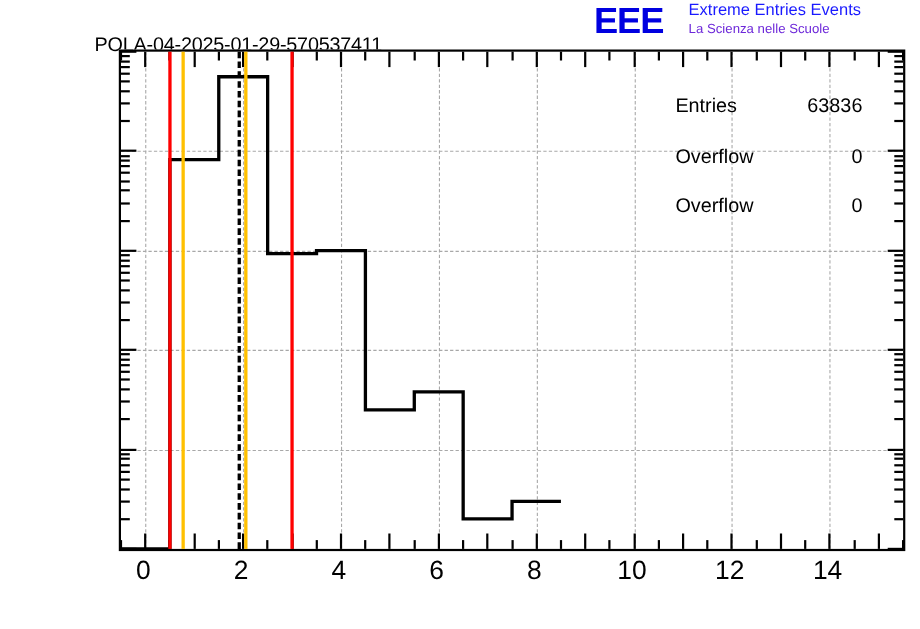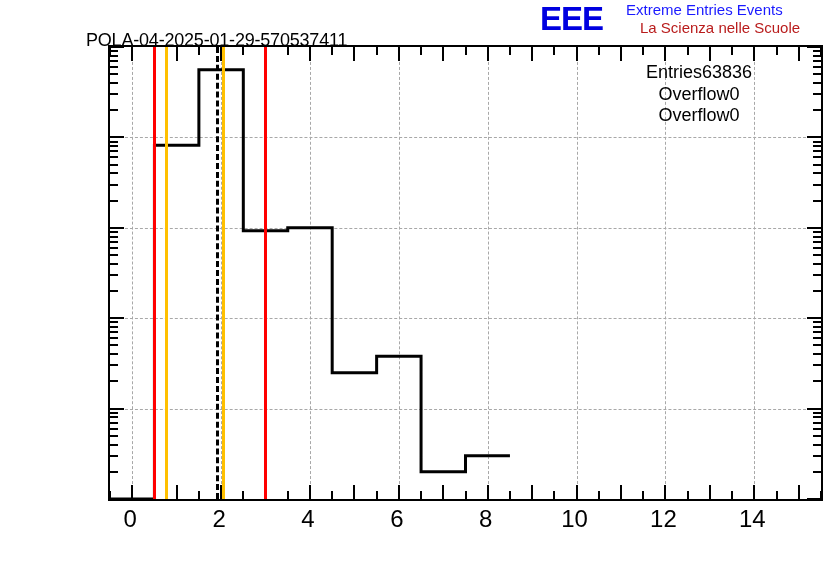--- a/index.html
+++ b/index.html
@@ -62,24 +62,24 @@
   #eee-logo .eee-line1 {
     position: absolute;
     left: 86px;
     top: 0px;
     font-size: 15px;
     color: #1a1aff;
     white-space: nowrap;
   }
   #eee-logo .eee-line2 {
     position: absolute;
-    left: 100px;
+    left: 86px;
     top: 18px;
-    font-size: 15px;
-    color: #b91c1c;
+    font-size: 12px;
+    color: #6d28d9;
     white-space: nowrap;
   }
   
   #plot-frame {
     position: absolute;
     left: 108px;
     top: 45px;
     width: 715px;
     height: 456px;
     border: 2px solid #000;
@@ -151,23 +151,24 @@
     color: #000;
   }
   #stats-box .stats-title {
     text-align: center;
     padding-bottom: 2px;
     border-bottom: 2px solid #000;
     white-space: nowrap;
   }
   #stats-box .stats-row {
     display: flex;
-    justify-content: center;
+    justify-content: space-between;
     line-height: 21.5px;
     white-space: nowrap;
+    margin-top: 24px;
   }
   #stats-box .stats-row .k { text-align: left; }
   #stats-box .stats-row .v { text-align: right; }
 </style>
 </head>
 <body>
 
 <div id="root">
 
   <div id="plot-title">POLA-04-2025-01-29-570537411</div>

